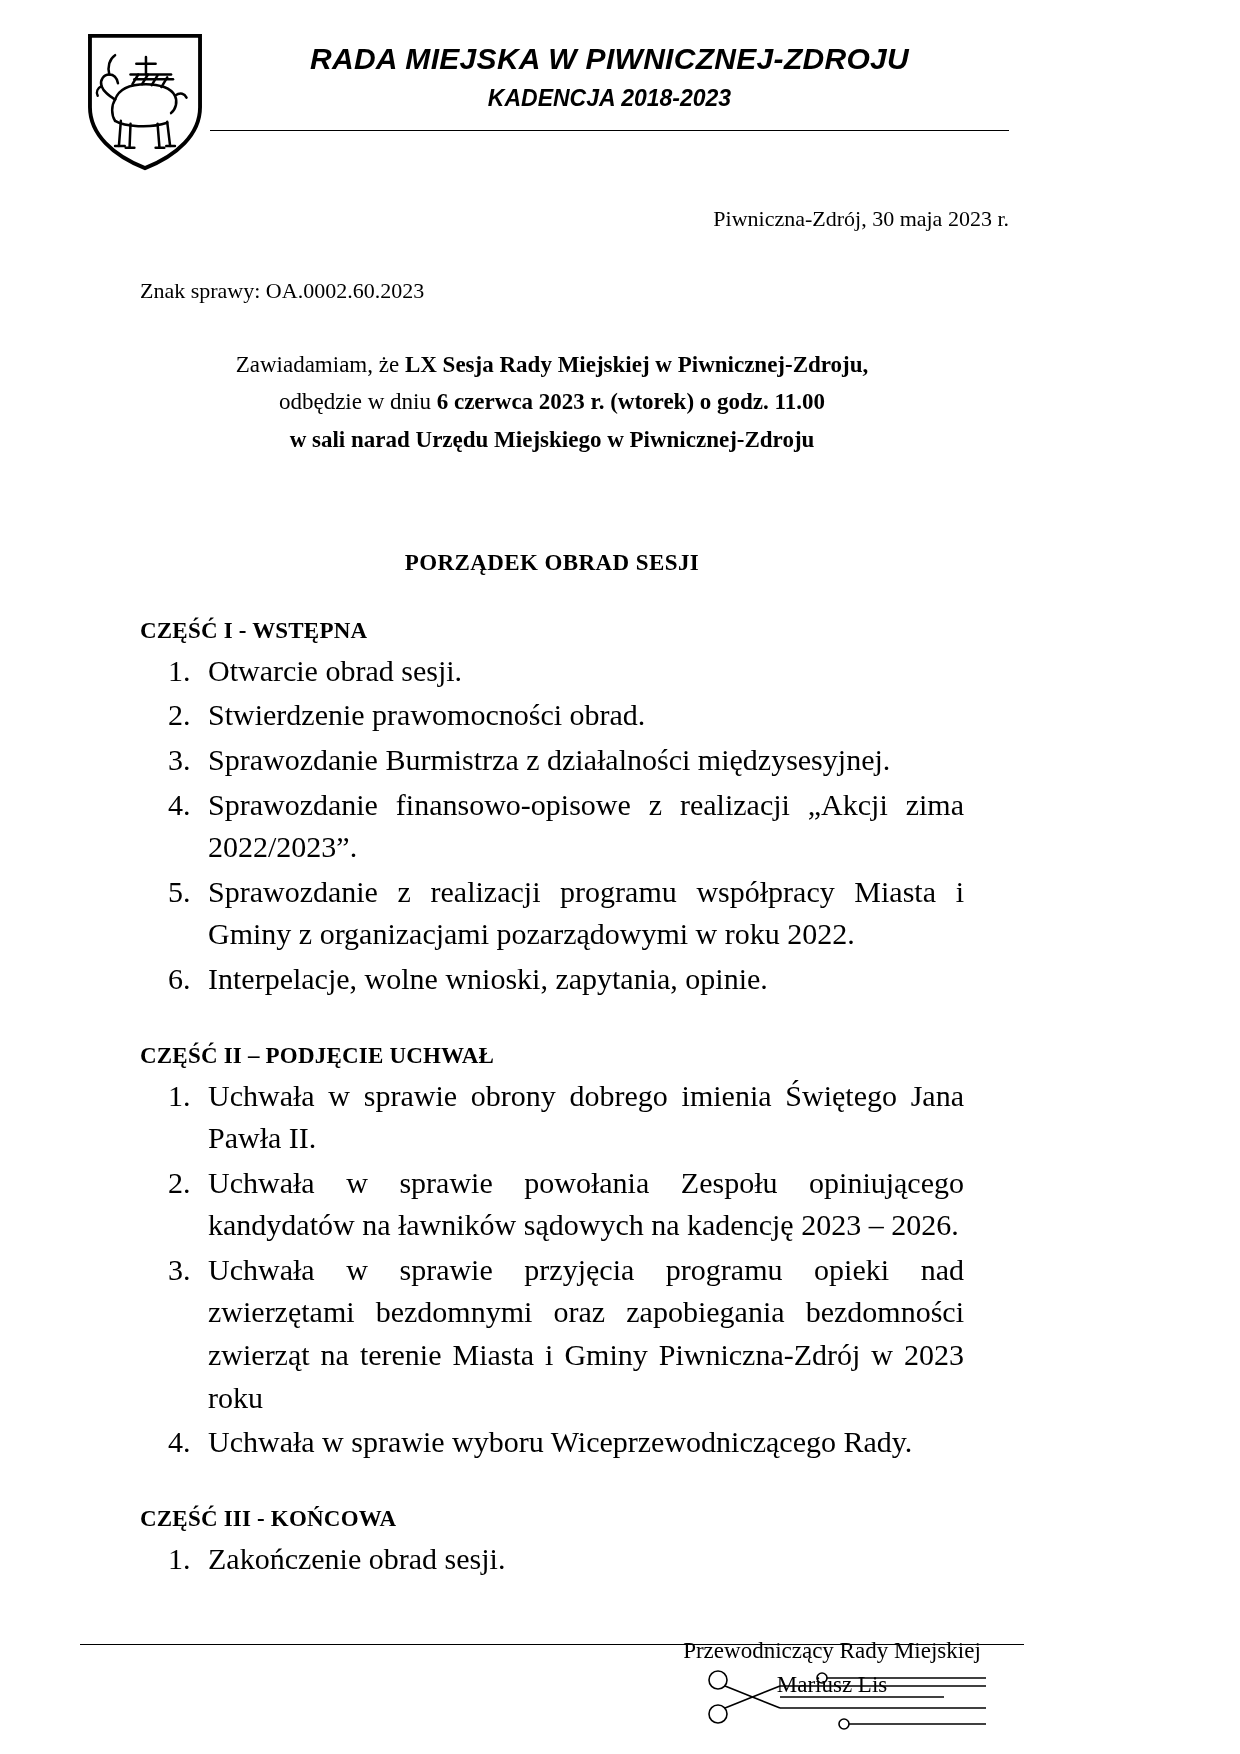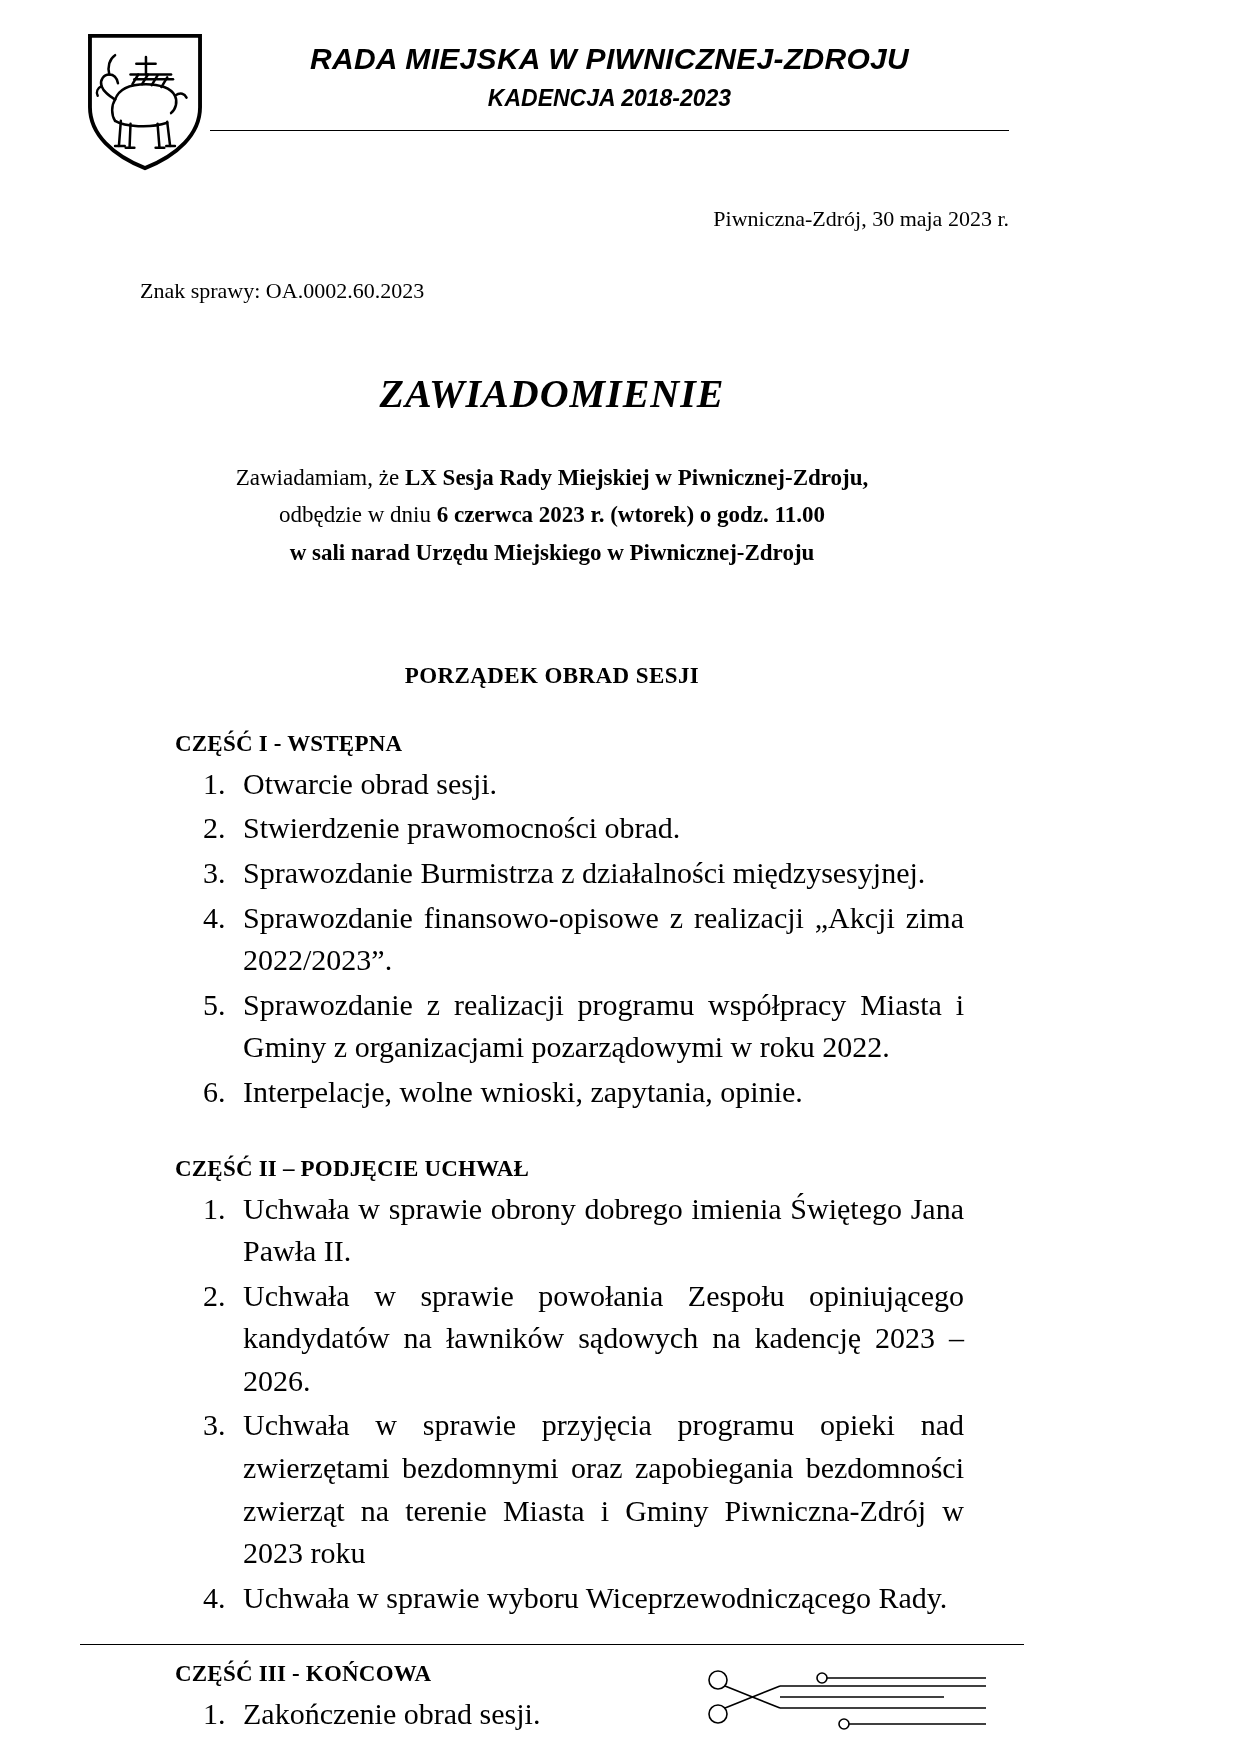--- a/index.html
+++ b/index.html
@@ -102,21 +102,20 @@
     text-align: center;
     font-size: 23px;
     font-weight: bold;
     margin-top: 92px;
     letter-spacing: 0.4px;
   }
 
   
   .section {
     padding: 0 140px 0 140px;
-    margin-left: 35px;
   }
   .section-title {
     font-size: 23px;
     font-weight: bold;
     margin-top: 42px;
     letter-spacing: 0.2px;
   }
   ol.items {
     margin: 6px 0 0 0;
     padding-left: 58px;
@@ -207,21 +206,20 @@
       <div class="header-title">RADA MIEJSKA W PIWNICZNEJ-ZDROJU</div>
       <div class="header-subtitle">KADENCJA 2018-2023</div>
       <hr class="header-rule">
     </div>
   </div>
 
   <div class="place-date">Piwniczna-Zdrój, 30 maja 2023 r.</div>
 
   <div class="case-ref">Znak sprawy: OA.0002.60.2023</div>
 
-  <div class="doc-title">ZAWIADOMIENIE</div>
 
   <div class="lead">
     <span>Zawiadamiam, że </span><b>LX Sesja Rady Miejskiej w Piwnicznej-Zdroju,</b><br>
     <span>odbędzie w dniu </span><b>6 czerwca 2023 r. (wtorek) o godz. 11.00</b><br>
     <b>w sali narad Urzędu Miejskiego w Piwnicznej-Zdroju</b>
   </div>
 
   <div class="agenda-heading">PORZĄDEK OBRAD SESJI</div>
 
   <div class="section">

